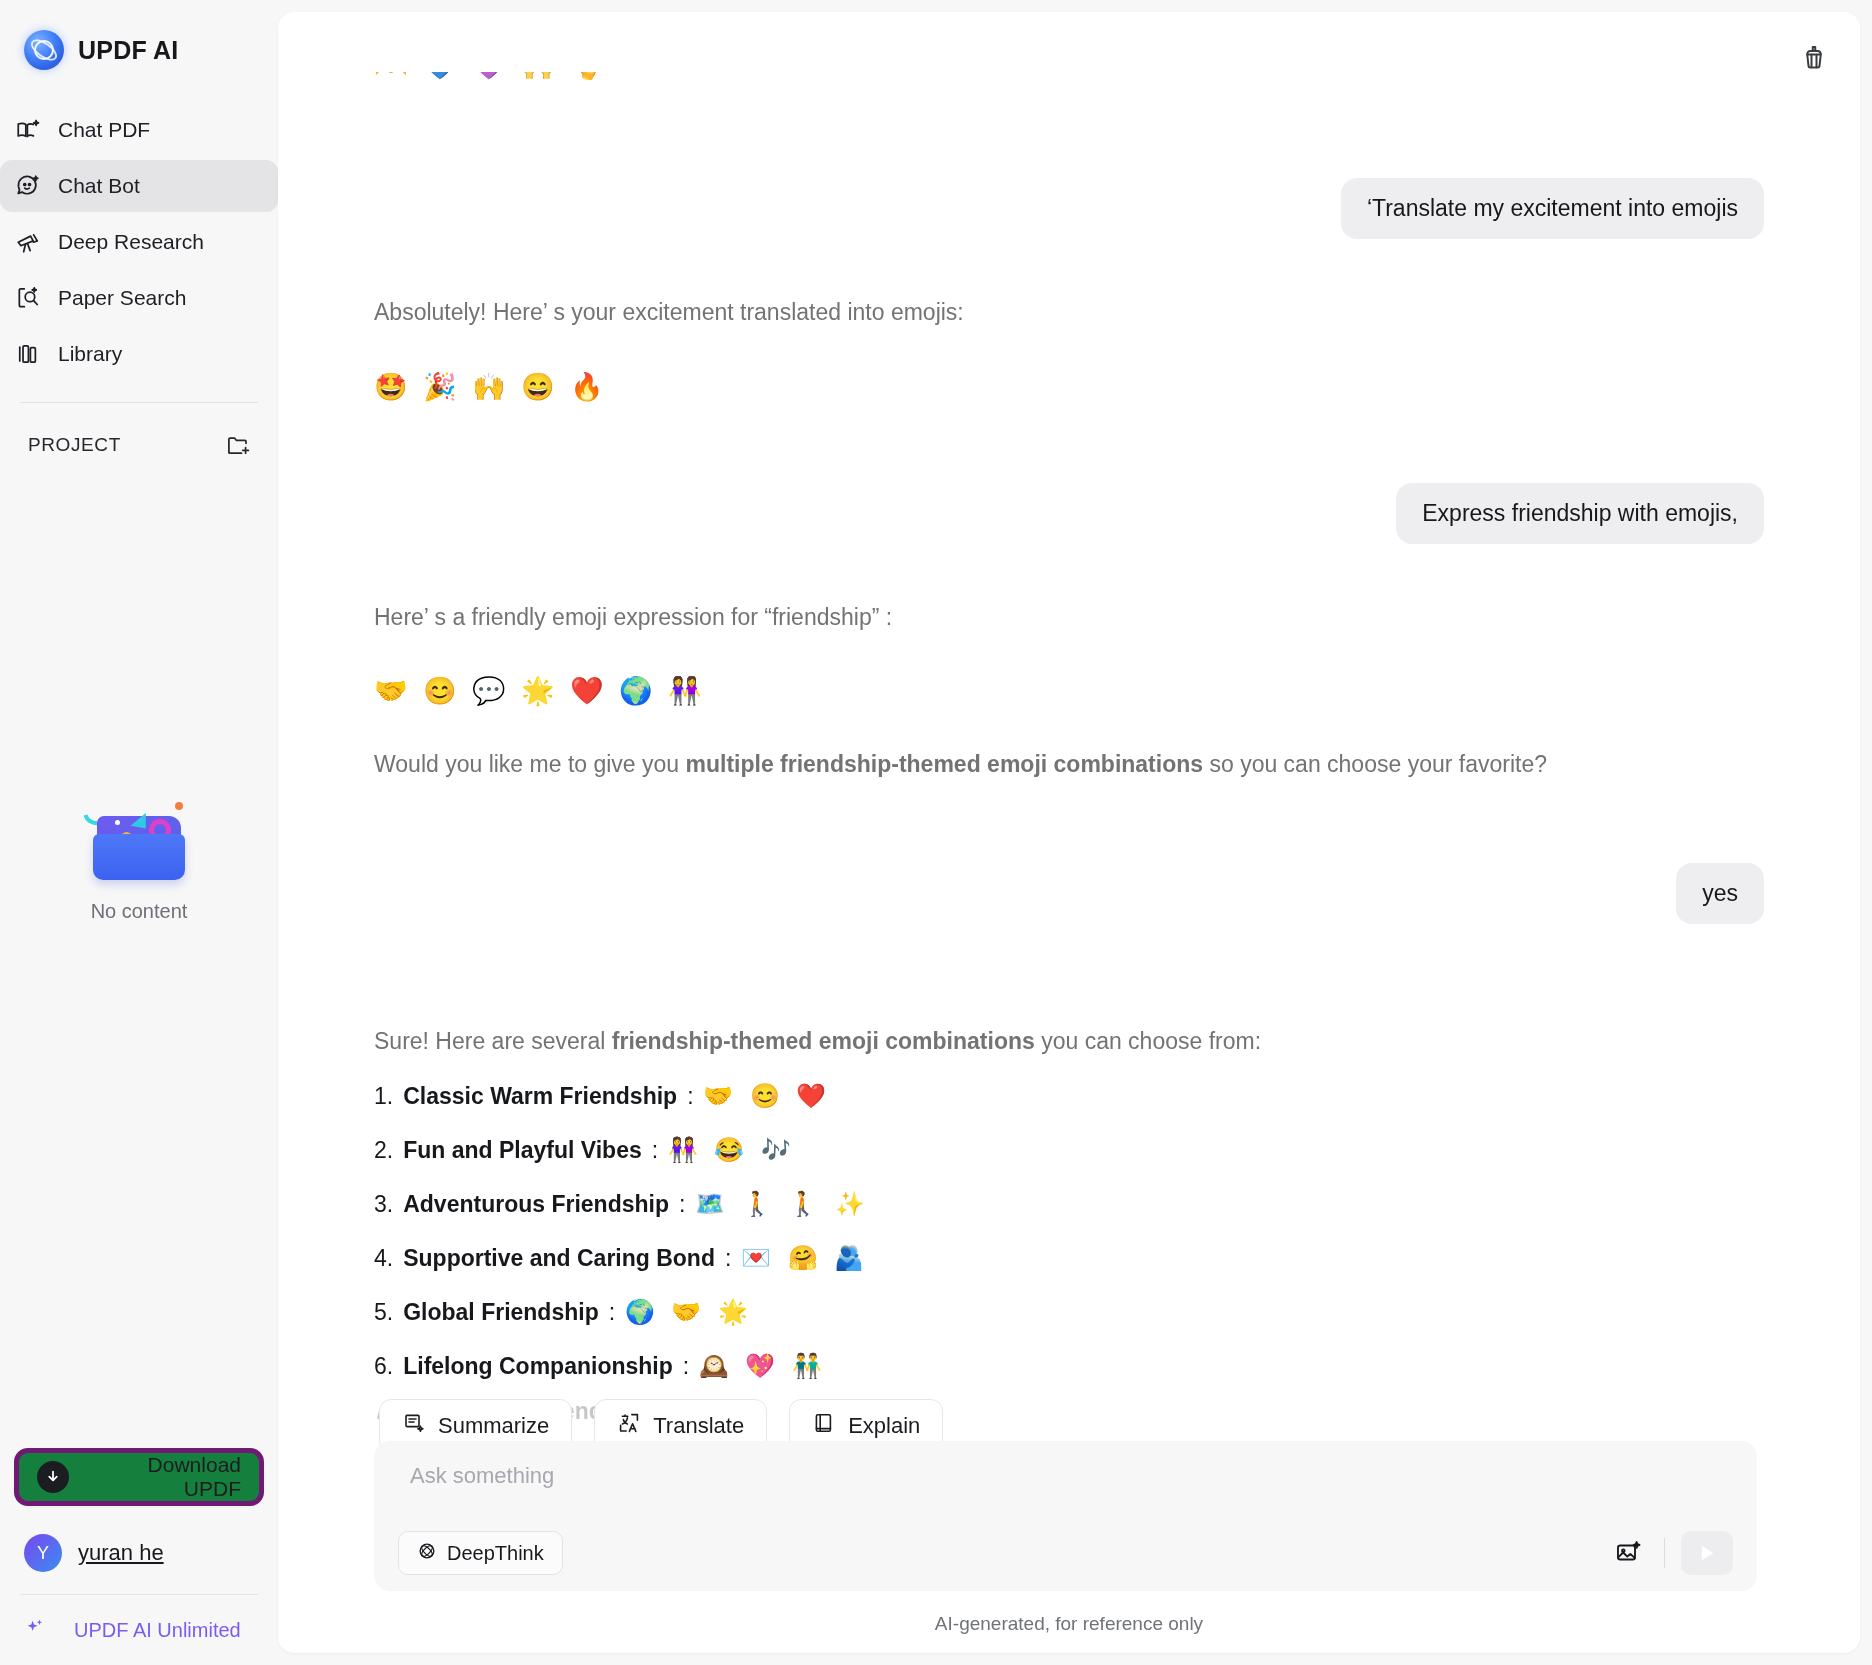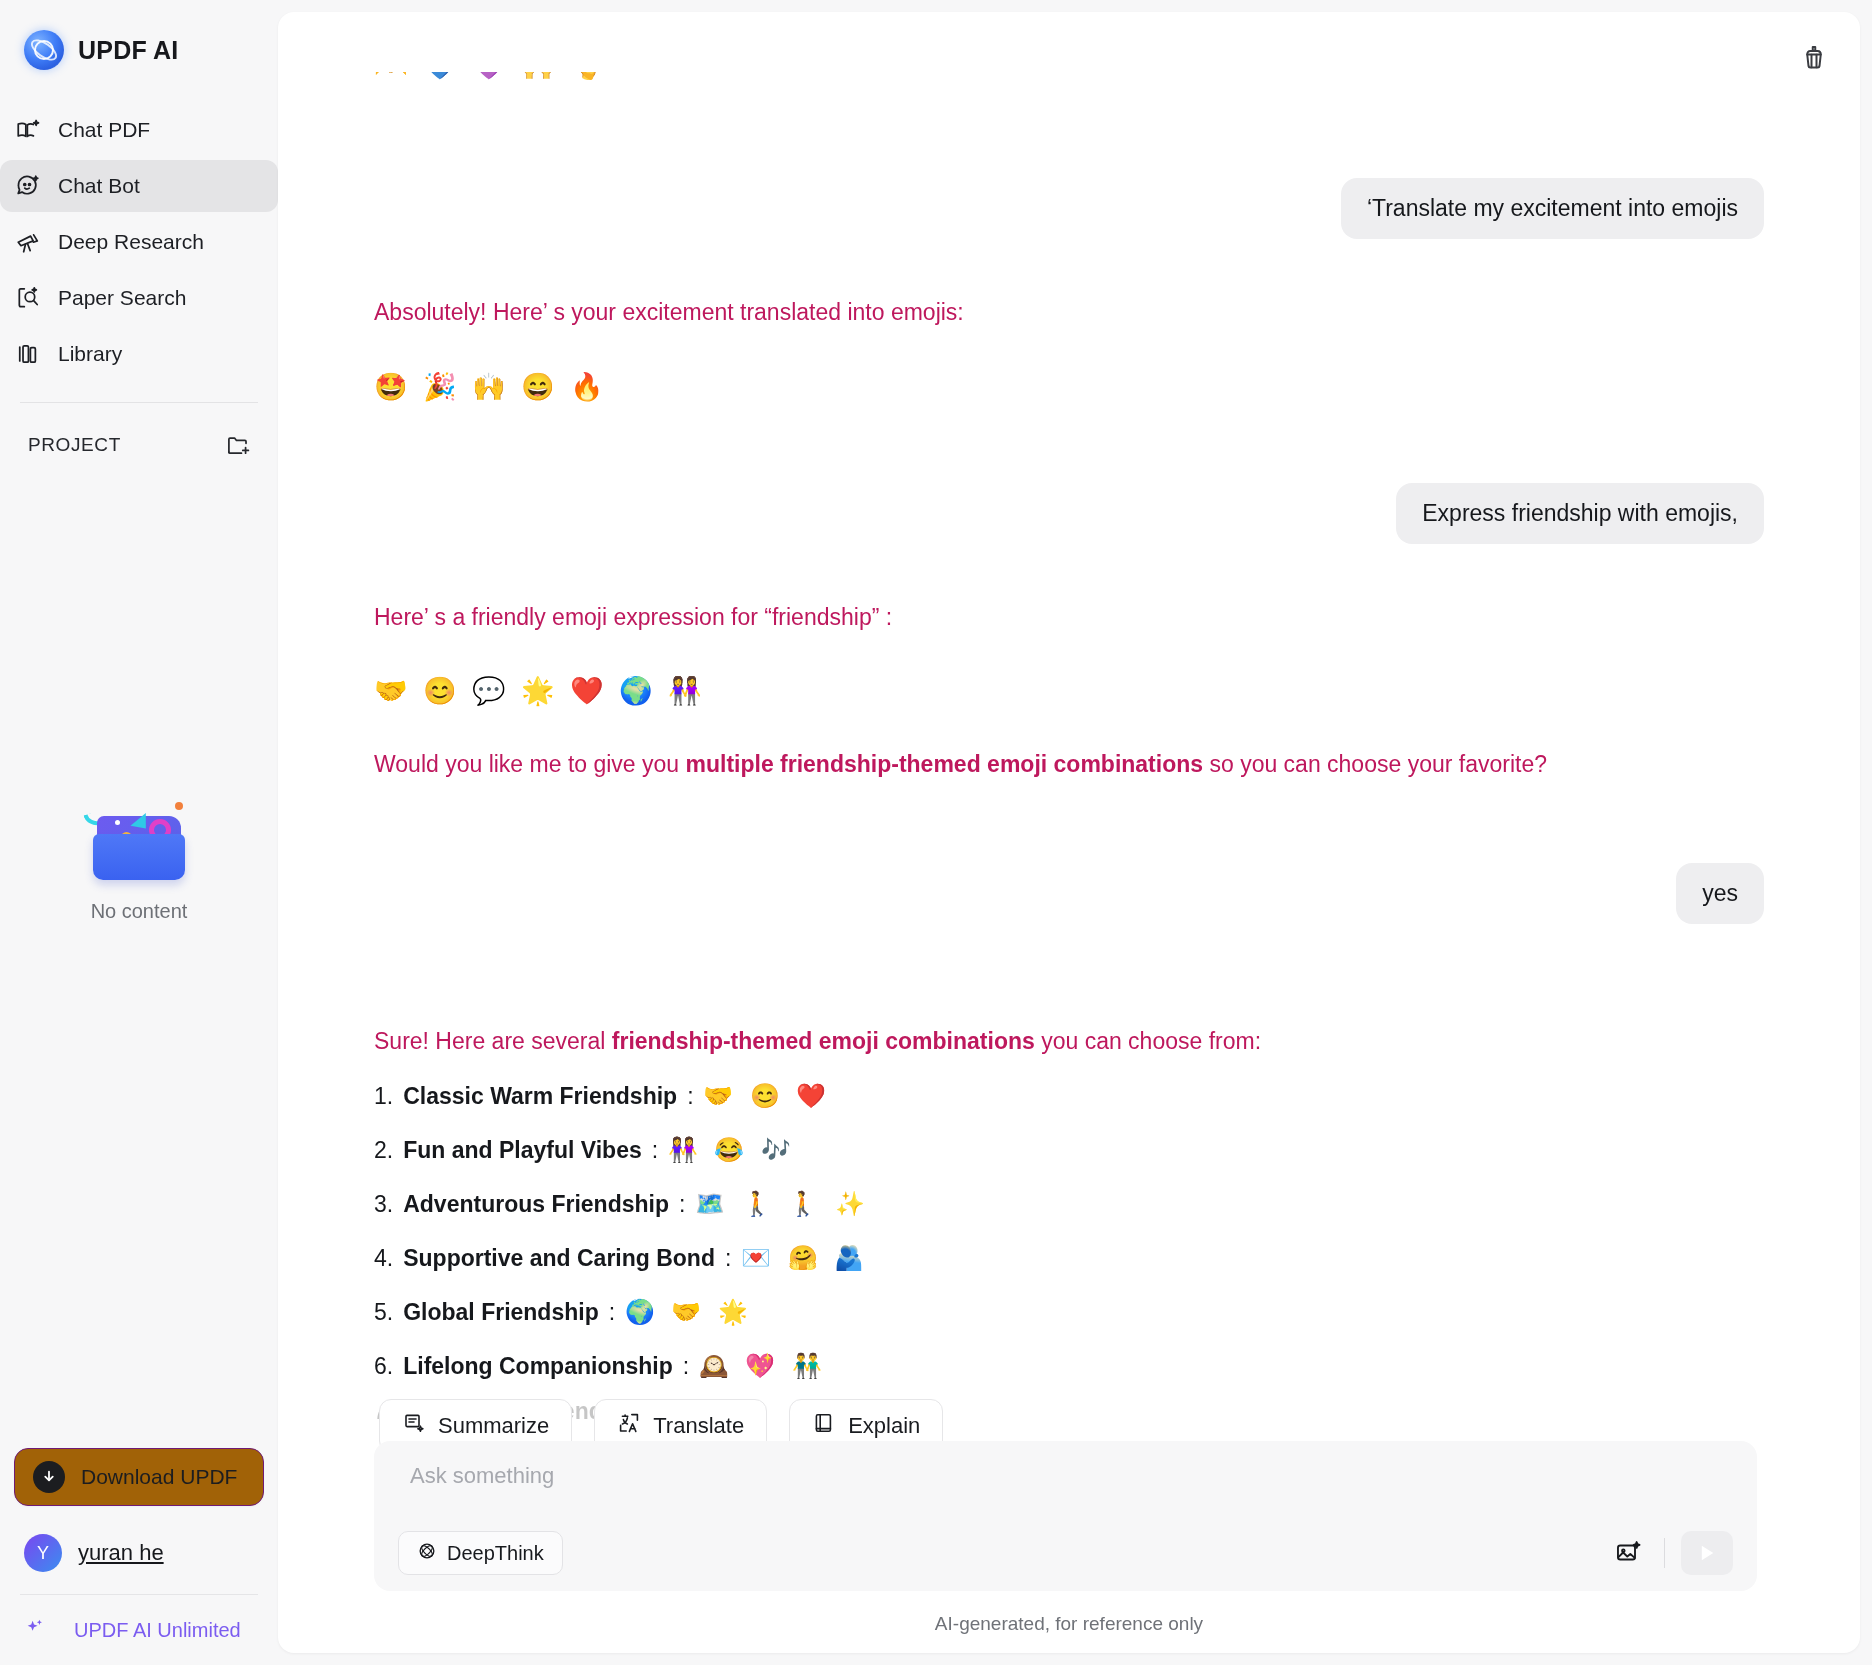--- a/index.html
+++ b/index.html
@@ -82,21 +82,21 @@
   .art-dot-o { position:absolute; left:88px; top:2px; width:8px; height:8px; border-radius:50%; background:#f2803c; }
   .art-leaf1 { position:absolute; left:-2px; top:12px; width:20px; height:14px; border-left:4px solid #35d7e8; border-bottom:4px solid #35d7e8; border-radius:0 0 0 14px; transform:rotate(-18deg); }
   .art-leaf2 { position:absolute; left:45px; top:18px; width:0;height:0; border-left:10px solid transparent; border-right:10px solid transparent; border-bottom:12px solid #2fc9e6; transform: rotate(140deg); }
   .art-spark { position:absolute; left:28px; top:20px; width:5px; height:5px; background:#fff; border-radius:50%; }
   .empty-text { margin-top: 16px; font-size: 20px; color: #6d7076; }
 
   .sidebar-bottom { position: absolute; left: 0; right: 0; bottom: 0; padding: 0 14px 16px 14px; }
   .download-btn {
     display: flex; align-items: center; gap: 16px;
     height: 58px; padding: 0 18px;
-    background: #a16207; border: 1px solid #701a75; border-radius: 14px;
+    background: #15803d; border: 5px solid #701a75; border-radius: 14px;
     cursor: pointer; box-shadow: 0 1px 2px rgba(0,0,0,.03); text-align: right;
   }
   .dl-circle { width: 32px; height: 32px; border-radius: 50%; background: #1c1d20; display:flex; align-items:center; justify-content:center; flex:0 0 32px;}
   .download-label { font-size: 21px; color: #1c1d20; }
 
   .user-row { display:flex; align-items:center; gap: 16px; padding: 28px 8px 0 10px; cursor:pointer; }
   .avatar {
     width: 38px; height: 38px; border-radius: 50%; flex: 0 0 38px;
     background: linear-gradient(135deg,#7b46f0,#3a8ef0);
     color:#fff; font-size:18px; display:flex; align-items:center; justify-content:center;
@@ -128,21 +128,21 @@
     overflow: hidden;
   }
   .msg-row { display:flex; margin-bottom: 0; }
   .msg-row.right { justify-content: flex-end; }
   .bubble-user {
     background: #eeeef0; border-radius: 16px;
     padding: 17px 26px;
     font-size: 23px; color: #16181c;
     max-width: 780px;
   }
-  .bot-text { font-size: 23px; color: #be185d; line-height: 1.55; }
+  .bot-text { font-size: 23px; color: #737373; line-height: 1.55; }
   .emoji-line { font-size: 27px; letter-spacing: 4px; }
   .clip-top { overflow:hidden; height: 26px; }
   .clip-top .emoji-line { position: relative; top: -22px; opacity:.85; }
 
   .bot-block { padding-right: 40px; }
   .spacer-40 { height: 40px; }
   .spacer-56 { height: 56px; }
   .spacer-80 { height: 80px; }
   .spacer-100 { height: 100px; }
 

